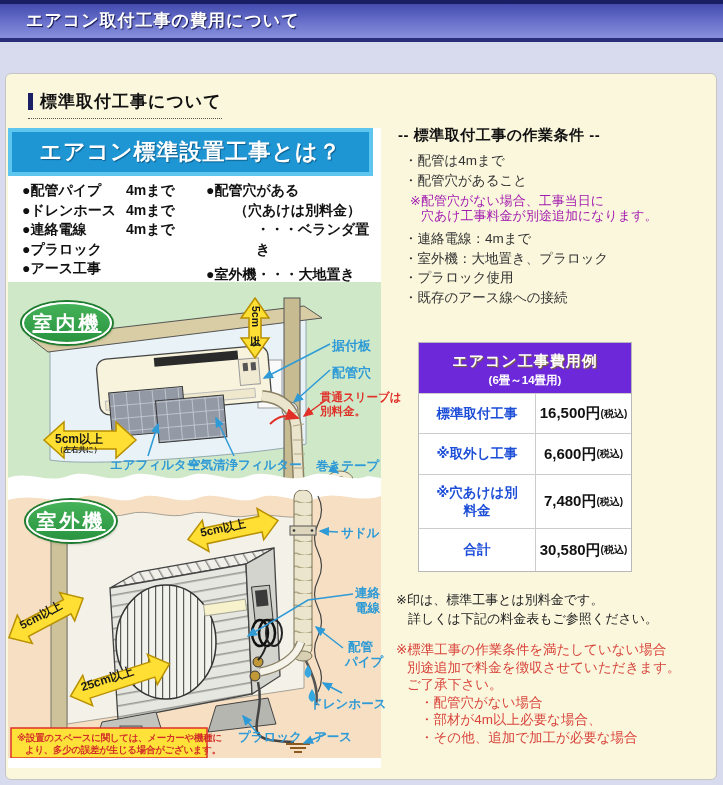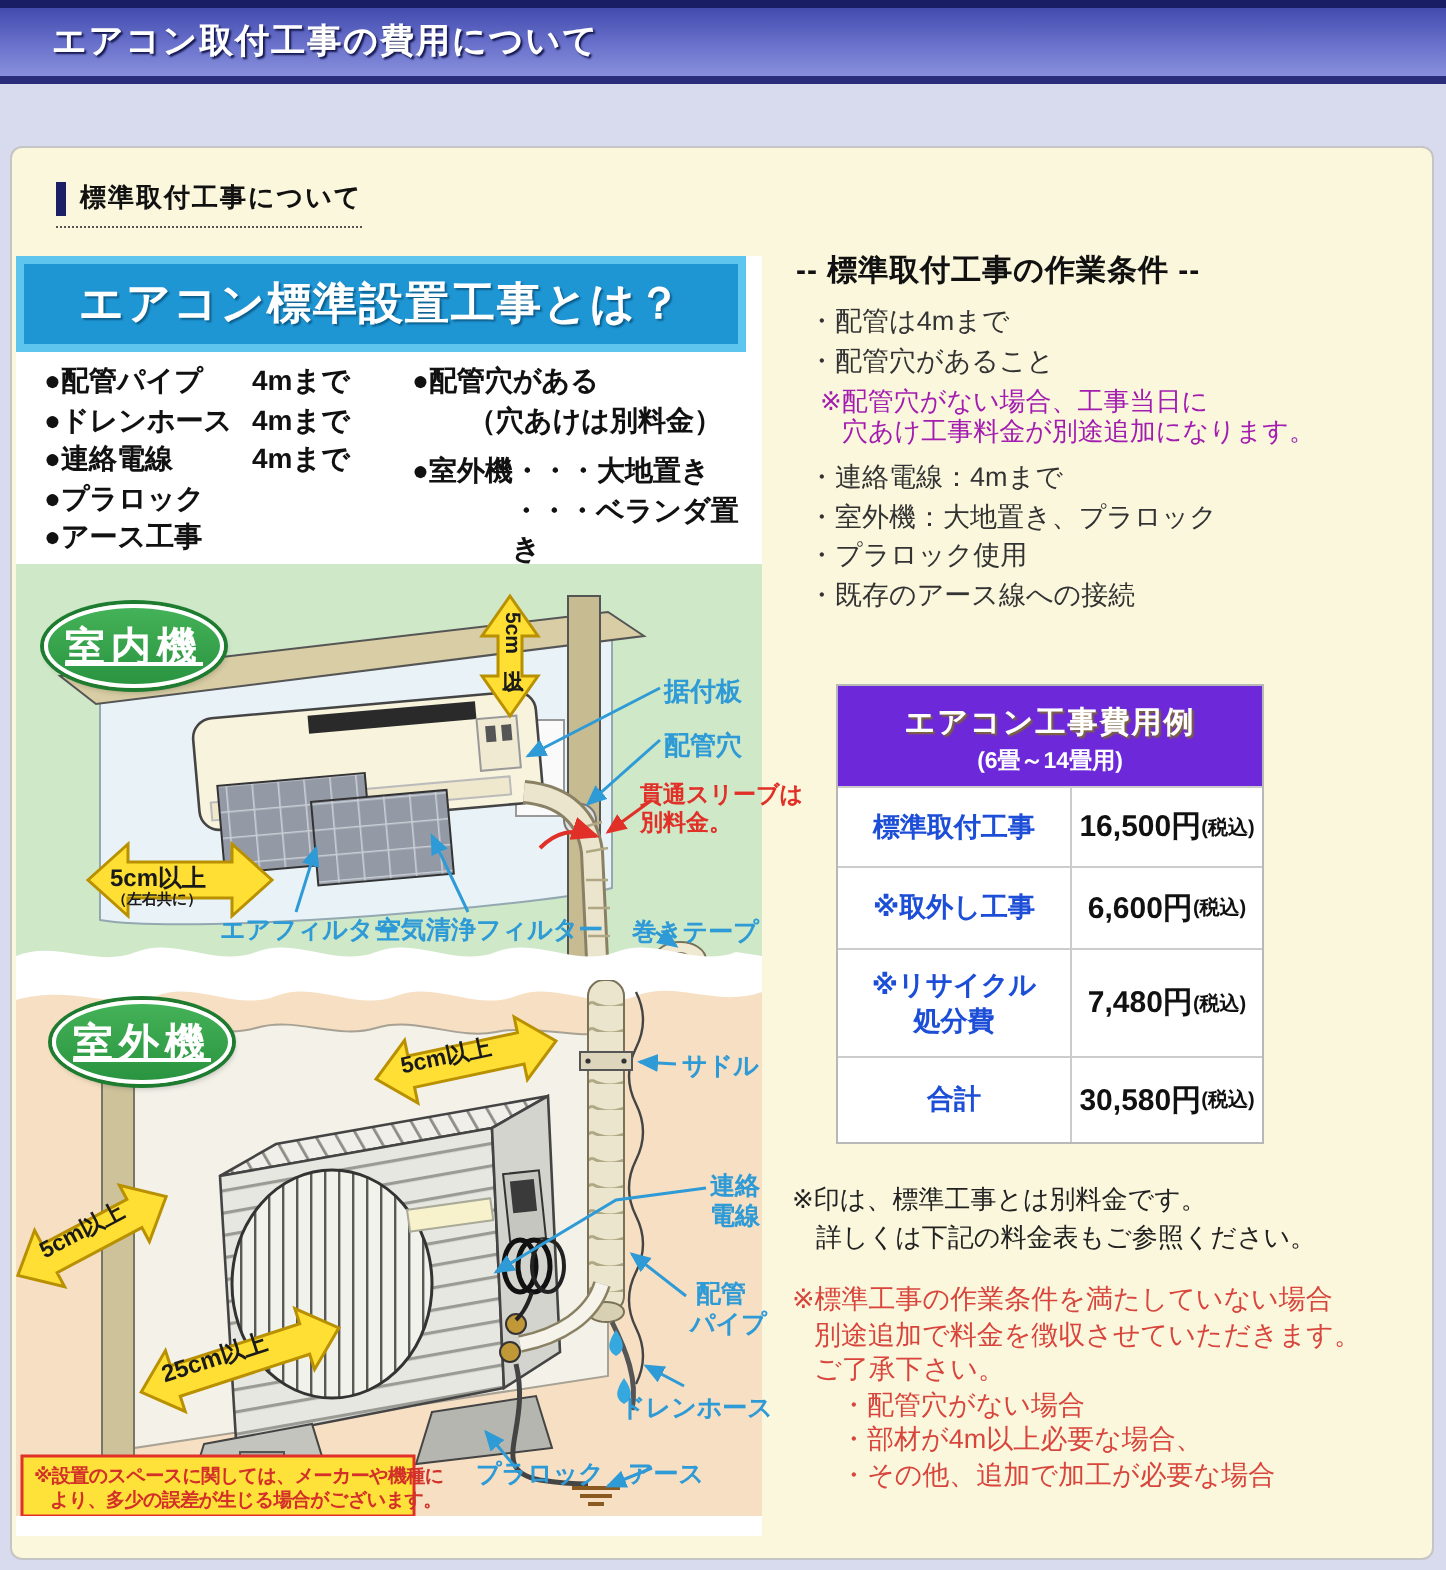--- a/index.html
+++ b/index.html
@@ -14,21 +14,21 @@
   .hdr-title  { position:absolute; left:26px; top:9px; color:#fff; font-size:17px; font-weight:bold;
                 letter-spacing:1px; text-shadow:1px 1px 1px #14174d; }
 
   
   .panel { position:absolute; left:5px; top:73px; width:710px; height:705px; background:#fbf7dd;
            border:1px solid #c5c5c5; border-radius:6px; }
 
   .section-header { position:absolute; left:28px; top:90px; display:flex; align-items:center;
                     border-bottom:1px dotted #555; padding-bottom:5px; }
   .section-bar   { width:5px; height:17px; background:#1b1f66; margin-right:7px; }
-  .section-title { font-size:13px; font-weight:bold; color:#111; letter-spacing:1px; }
+  .section-title { font-size:17px; font-weight:bold; color:#111; letter-spacing:1px; }
 
   
   .diagram { position:absolute; left:8px; top:128px; width:373px; height:640px; background:#fff; }
   .banner { position:absolute; left:8px; top:128px; width:365px; height:48px; box-sizing:border-box;
             border:4px solid #5ec5ee; background:#1f96d4; display:flex; align-items:center; justify-content:center; }
   .banner-text { color:#fff; font-size:22px; font-weight:bold; letter-spacing:1px; text-shadow:1px 1px 1px #0c5e8c; }
 
   .bullets { position:absolute; left:8px; top:176px; width:373px; height:106px; background:#fff; }
   .bul-col-l { position:absolute; left:14px; top:5px; }
   .bul-col-r { position:absolute; left:198px; top:5px; }
@@ -124,22 +124,22 @@
       <div class="bul-row">
         <span class="bul-name">●プラロック</span>
       </div>
       <div class="bul-row">
         <span class="bul-name">●アース工事</span>
       </div>
     </div>
     <div class="bul-col-r">
       <div class="bul-line">●配管穴がある</div>
       <div class="bul-line ind1">（穴あけは別料金）</div>
+      <div class="bul-line ind2">・・・ベランダ置き</div>
       <div class="bul-line gap-top">●室外機・・・大地置き</div>
-      <div class="bul-line ind2">・・・ベランダ置き</div>
     </div>
   </div>
 
   <svg class="svg-abs" style="top:282px" width="373" height="208" viewBox="0 0 373 208">
     <defs>
       <marker id="ab" markerWidth="8" markerHeight="8" refX="6" refY="3" orient="auto">
         <path d="M0,0 L7,3 L0,6 Z" fill="#2e9ad6"></path>
       </marker>
       <marker id="ar" markerWidth="8" markerHeight="8" refX="6" refY="3" orient="auto">
         <path d="M0,0 L7,3 L0,6 Z" fill="#e03028"></path>
@@ -342,21 +342,21 @@
       </div>
     </div>
     <div class="pt-row r2">
       <div class="pt-label">※取外し工事</div>
       <div class="pt-price">
         <span class="pt-amount">6,600円</span>
         <span class="pt-tax">(税込)</span>
       </div>
     </div>
     <div class="pt-row r3">
-      <div class="pt-label">※リサイクル処分費</div>
+      <div class="pt-label">※穴あけは別料金</div>
       <div class="pt-price">
         <span class="pt-amount">7,480円</span>
         <span class="pt-tax">(税込)</span>
       </div>
     </div>
     <div class="pt-row r4">
       <div class="pt-label">合計</div>
       <div class="pt-price">
         <span class="pt-amount">30,580円</span>
         <span class="pt-tax">(税込)</span>

